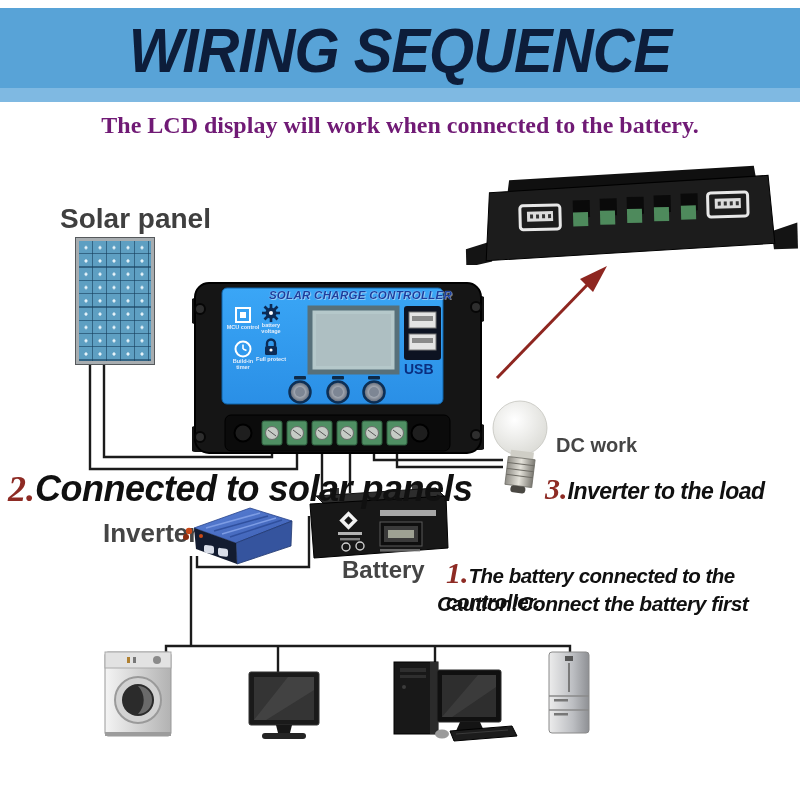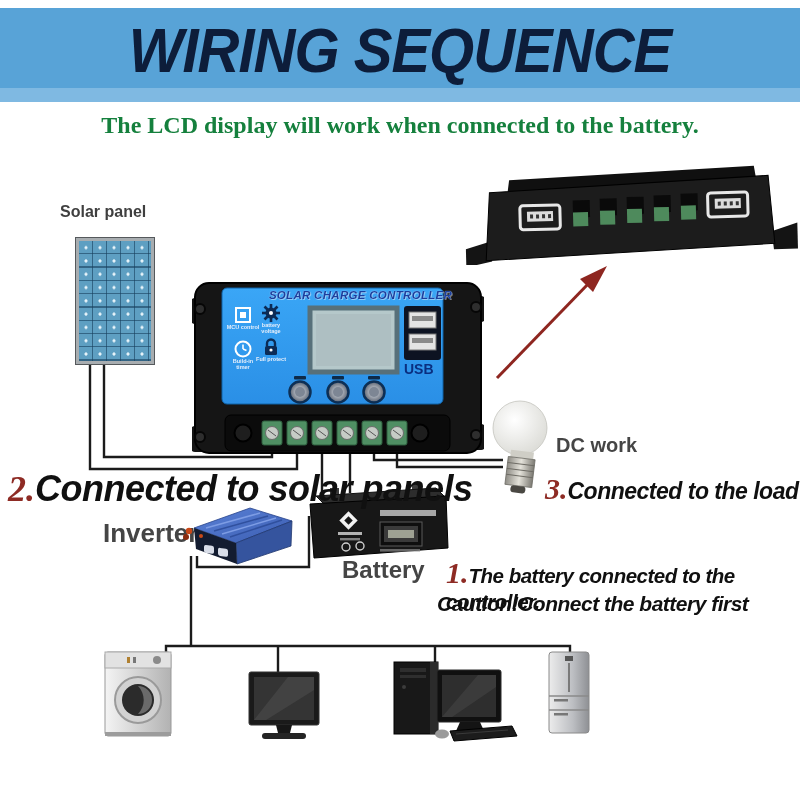--- a/index.html
+++ b/index.html
@@ -8,24 +8,24 @@
   .abs{position:absolute;}
 
   
   .header{left:0;top:8px;width:800px;height:80px;background:#58a3d7;}
   .header-strip{left:0;top:88px;width:800px;height:14px;background:#7fb9e2;}
   .header-title{left:0;top:14px;width:800px;text-align:center;
     font-size:58px;font-weight:bold;font-style:italic;letter-spacing:-1px;
     color:#0d1d3a;transform:scaleY(1.08);transform-origin:top;}
 
   .notice{left:0;top:112px;width:800px;text-align:center;
-    font-family:"Liberation Serif",serif;font-weight:bold;font-size:24px;color:#15803d;}
+    font-family:"Liberation Serif",serif;font-weight:bold;font-size:24px;color:#701a75;}
 
   .devlabel{color:#454545;font-weight:bold;}
-  .solar-label{left:60px;top:203px;font-size:16px;font-weight:600;color:#3f3f3f;}
+  .solar-label{left:60px;top:203px;font-size:28px;font-weight:600;color:#3f3f3f;}
   .inverter-label{left:103px;top:518px;font-size:26px;}
   .battery-label{left:342px;top:556px;font-size:24px;}
   .dcload-label{left:556px;top:434px;font-size:20px;}
 
   
   .solar-panel{left:76px;top:238px;width:72px;height:120px;
     background-color:#5e9fc2;
     background-image:
       radial-gradient(circle,#e8f4fa 1.3px,rgba(255,255,255,0) 1.8px),
       repeating-linear-gradient(to right,rgba(0,0,0,0) 0 12.6px,rgba(22,62,92,.6) 12.6px 14px),
@@ -327,21 +327,21 @@
     <rect x="80" y="67" width="40" height="2.6" fill="#8a8a8a" opacity="0.7"></rect>
     <circle cx="46" cy="65" r="4" fill="none" stroke="#cfcfcf" stroke-width="1.4"></circle>
     <circle cx="60" cy="64" r="4" fill="none" stroke="#cfcfcf" stroke-width="1.4"></circle>
   </svg>
   <div class="abs devlabel battery-label">Battery</div>
 
   <div class="abs step2">
     <span class="stepnum">2.</span><span class="steptext">Connected to solar panels</span>
   </div>
   <div class="abs step3">
-    <span class="stepnum">3.</span><span class="steptext">Connected to the load</span>
+    <span class="stepnum">3.</span><span class="steptext">Inverter to the load</span>
   </div>
   <div class="abs step1">
     <span class="stepnum">1.</span><span class="steptext">The battery connected to the controller.</span>
   </div>
   <div class="abs step1b">
     <span class="steptext">Caution!Connect the battery first</span>
   </div>
 
   <svg class="abs" style="left:103px;top:648px;" width="72" height="92" viewBox="0 0 72 92">
     <defs>

